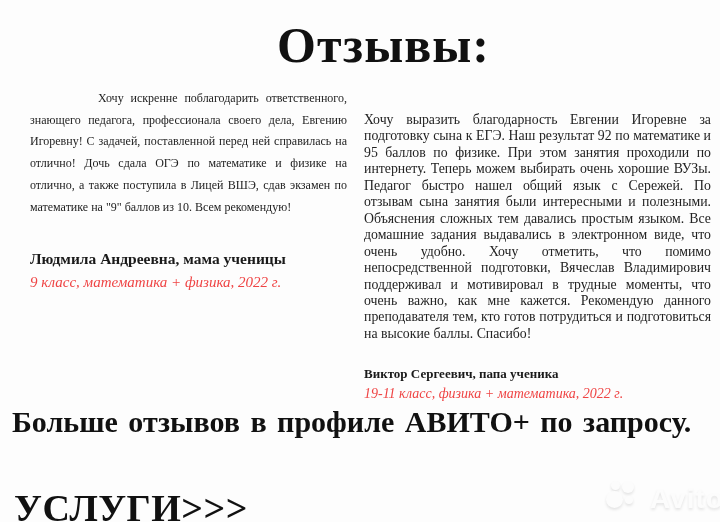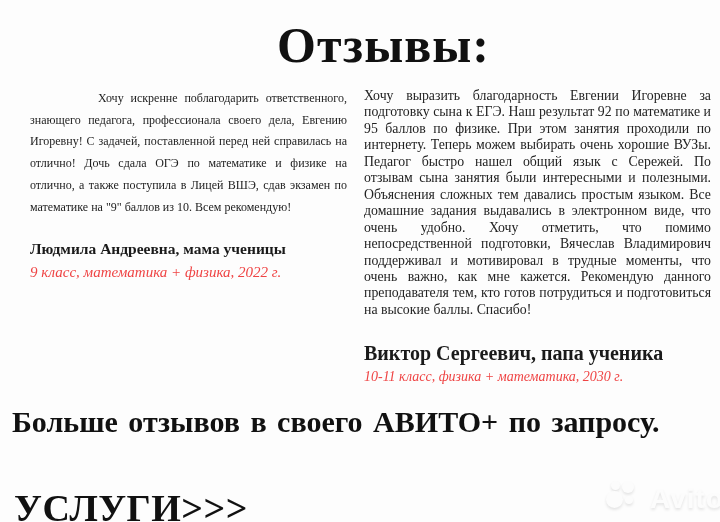--- a/index.html
+++ b/index.html
@@ -20,21 +20,21 @@
     text-align: center;
     font-size: 50px;
     font-weight: bold;
     letter-spacing: 1px;
     color: #111;
     padding-left: 47px;
   }
 
   .col { position: absolute; top: 88px; }
   .col-left  { left: 30px;  width: 317px; }
-  .col-right { left: 364px; width: 347px; }
+  .col-right { left: 364px; width: 347px; margin-top: 24px; }
 
   .col p {
     margin: 0;
     text-align: justify;
     color: #222;
   }
   .col-left p {
     font-size: 12px;
     line-height: 21.7px;
     text-indent: 68px;
@@ -45,23 +45,23 @@
   }
 
   .sig-name {
     font-weight: bold;
     color: #1a1a1a;
   }
   .sig-detail {
     font-style: italic;
     color: #ef4444;
   }
-  .col-left  .sig-name  { margin-top: 22px; font-size: 15.5px; }
+  .col-left  .sig-name  { margin-top: 32px; font-size: 15.5px; }
   .col-left  .sig-detail{ margin-top: 6px;  font-size: 15px; }
-  .col-right .sig-name  { margin-top: 24px; font-size: 20px; }
+  .col-right .sig-name  { margin-top: 24px; font-size: 13px; }
   .col-right .sig-detail{ margin-top: 4px;  font-size: 14px; }
 
   .more {
     position: absolute;
     left: 12px; top: 405px;
     width: 700px;
     font-size: 30px;
     font-weight: bold;
     word-spacing: 3px;
     color: #111;
@@ -120,25 +120,25 @@
     <div class="sig">
       <div class="sig-name">Людмила Андреевна, мама ученицы</div>
       <div class="sig-detail">9 класс, математика + физика, 2022 г.</div>
     </div>
   </section>
 
   <section class="col col-right">
     <p>Хочу выразить благодарность Евгении Игоревне за подготовку сына к ЕГЭ. Наш результат 92 по математике и 95 баллов по физике. При этом занятия проходили по интернету. Теперь можем выбирать очень хорошие ВУЗы. Педагог быстро нашел общий язык с Сережей. По отзывам сына занятия были интересными и полезными. Объяснения сложных тем давались простым языком. Все домашние задания выдавались в электронном виде, что очень удобно. Хочу отметить, что помимо непосредственной подготовки, Вячеслав Владимирович поддерживал и мотивировал в трудные моменты, что очень важно, как мне кажется. Рекомендую данного преподавателя тем, кто готов потрудиться и подготовиться на высокие баллы. Спасибо!</p>
     <div class="sig">
       <div class="sig-name">Виктор Сергеевич, папа ученика</div>
-      <div class="sig-detail">10-11 класс, физика + математика, 2030 г.</div>
+      <div class="sig-detail">19-11 класс, физика + математика, 2022 г.</div>
     </div>
   </section>
 
-  <div class="more">Больше отзывов в своего АВИТО+ по запросу.</div>
+  <div class="more">Больше отзывов в профиле АВИТО+ по запросу.</div>
 
   <div class="services">УСЛУГИ&gt;&gt;&gt;</div>
 
   <div class="watermark">
     <span class="wm-logo">
       <i class="c c1"></i>
         <i class="c c2"></i>
         <i class="c c3"></i>
         <i class="c c4"></i>
     </span>

